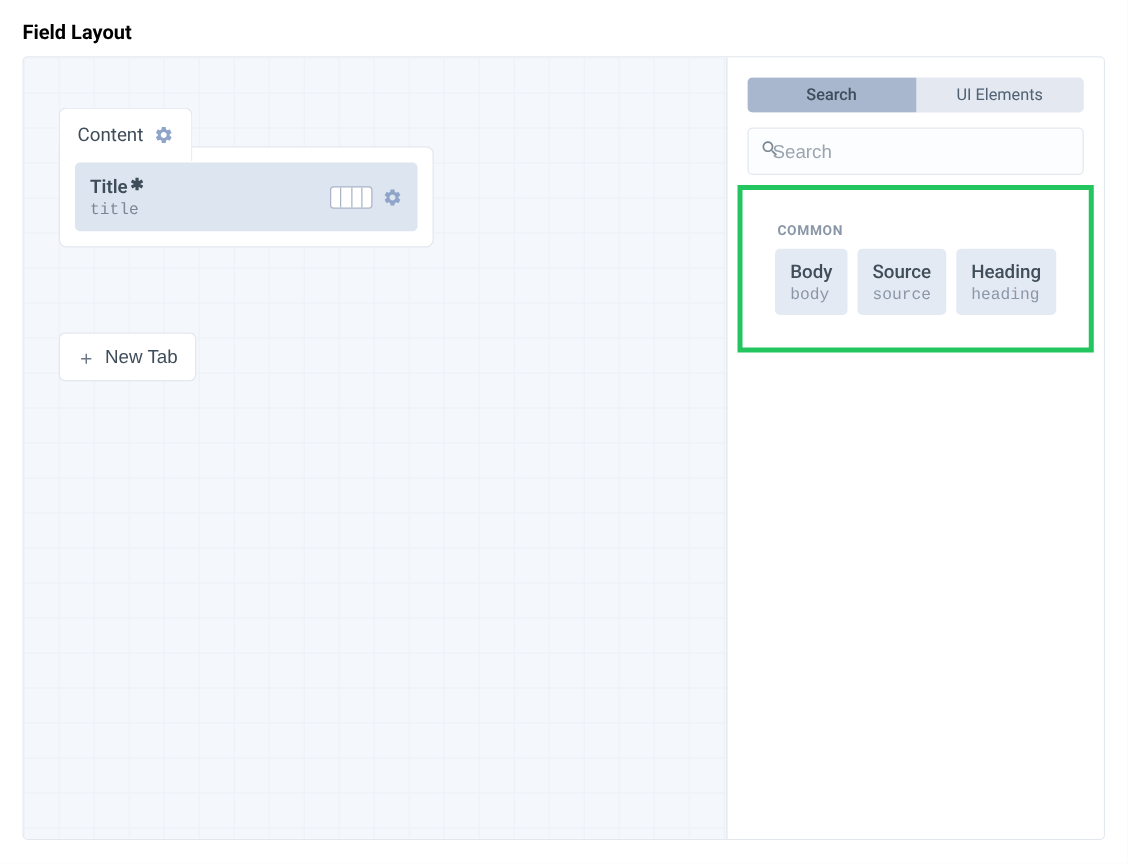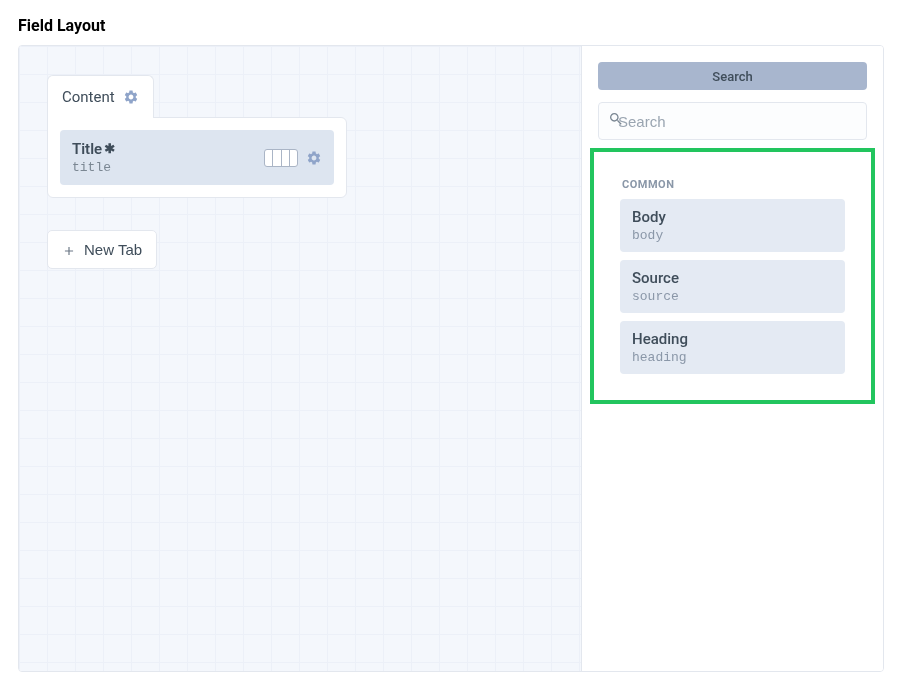--- a/index.html
+++ b/index.html
@@ -46,21 +46,21 @@
       align-items: center;
       background: #fff;
       border: 1px solid #e3e7ee;
       border-bottom: none;
       border-radius: 6px 6px 0 0;
       padding: 12px 14px;
       font-size: 15px;
       color: #3f4d5a;
       gap: 8px;
       position: relative;
-      top: 1px;
+      top: 12px;
     }
     .tab-body {
       background: #fff;
       border: 1px solid #e3e7ee;
       border-radius: 0 6px 6px 6px;
       padding: 12px;
     }
     .field-card {
       background: #dde5f0;
       border-radius: 4px;
@@ -109,21 +109,21 @@
       flex: 1;
       border-right: 1px solid #aab5c6;
     }
     .width-widget span:last-child {
       border-right: none;
     }
     .gear-icon svg, .plus-icon svg, .search-icon svg {
       display: block;
     }
     .new-tab-btn {
-      margin-top: 32px;
+      margin-top: 68px;
       background: #fff;
       border: 1px solid #e3e7ee;
       border-radius: 5px;
       padding: 10px 14px;
       display: inline-flex;
       align-items: flex-end;
       gap: 8px;
       font-size: 15px;
       color: #3f4d5a;
       cursor: pointer;
@@ -191,22 +191,23 @@
       font-size: 11px;
       font-weight: 700;
       letter-spacing: 0.5px;
       color: #8a97a8;
       text-transform: uppercase;
       margin-bottom: 8px;
       padding-left: 2px;
     }
     .avail-list {
       display: flex;
-      flex-direction: column;
+      flex-direction: row;
       gap: 8px;
+      justify-content: center;
     }
     .avail-item {
       background: #e4eaf3;
       border-radius: 4px;
       padding: 9px 12px;
       cursor: grab;
     }
     .avail-name {
       font-size: 15px;
       color: #3f4d5a;
@@ -268,20 +269,21 @@
           <path d="M19 13h-6v6h-2v-6H5v-2h6V5h2v6h6v2z"></path>
         </svg>
       </span>
       <span>New Tab</span>
     </button>
   </div>
 
   <div class="sidebar">
     <div class="seg-control">
       <div class="seg-item active">Search</div>
+      <div class="seg-item">UI Elements</div>
     </div>
 
     <div class="search-wrap">
       <span class="search-ico">
         <svg width="16" height="16" viewBox="0 0 24 24" fill="#7b8793">
           <path d="M15.5 14h-.79l-.28-.27C15.41 12.59 16 11.11 16 9.5 16 5.91 13.09 3 9.5 3S3 5.91 3 9.5 5.91 16 9.5 16c1.61 0 3.09-.59 4.23-1.57l.27.28v.79l5 4.99L20.49 19l-4.99-5zm-6 0C7.01 14 5 11.99 5 9.5S7.01 5 9.5 5 14 7.01 14 9.5 11.99 14 9.5 14z"></path>
         </svg>
       </span>
       <input class="search-input" type="text" placeholder="Search" style="">
     </div>

